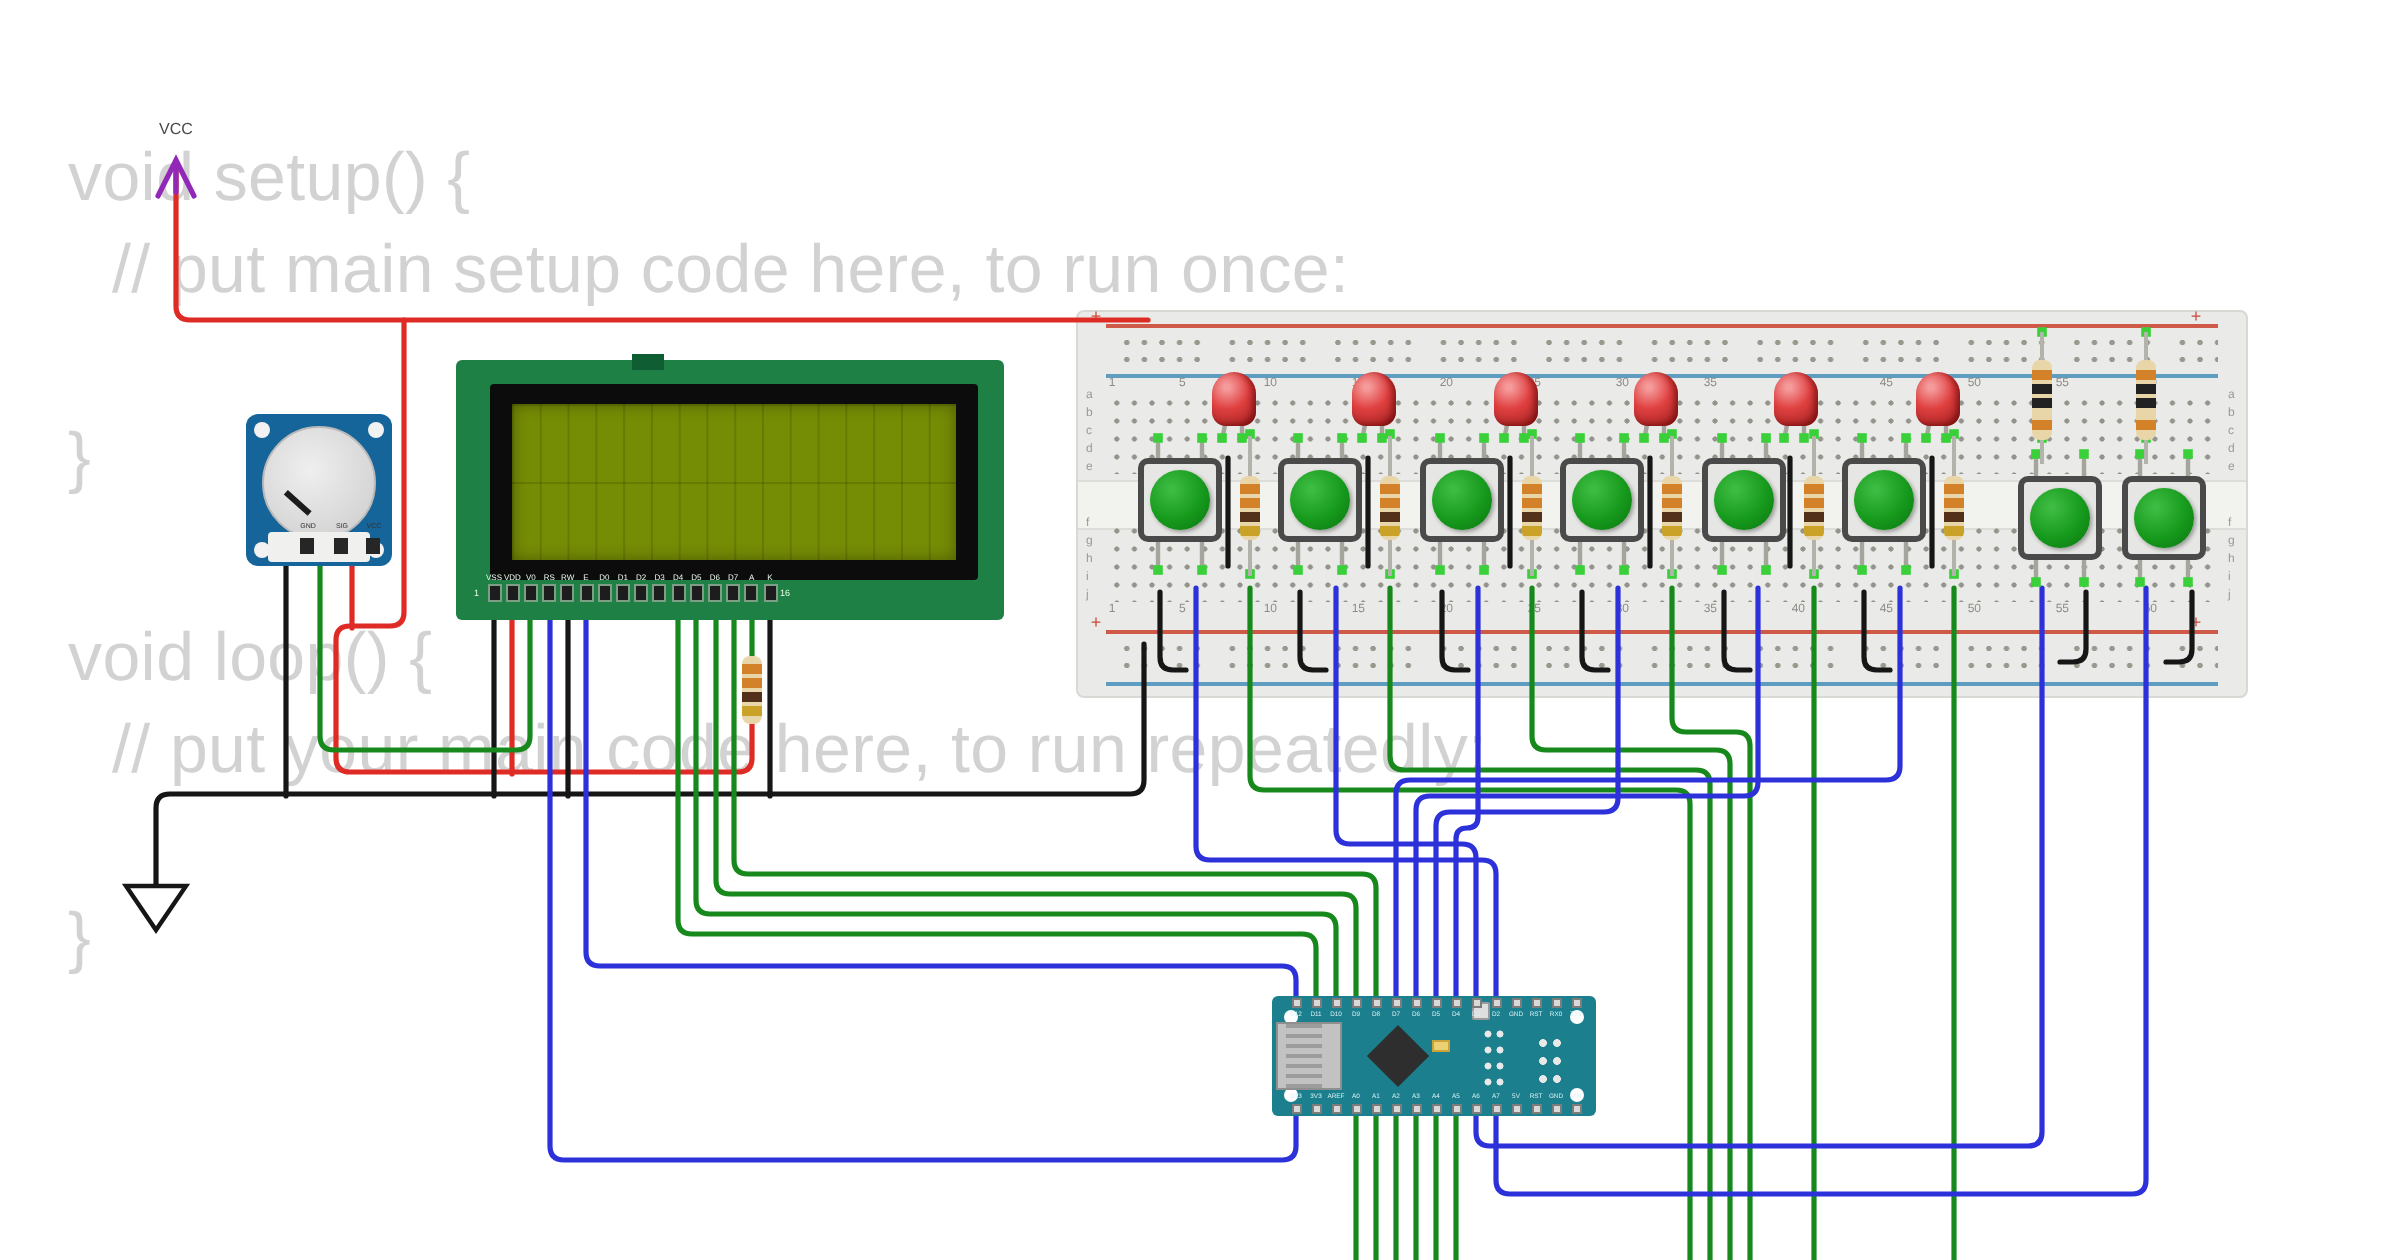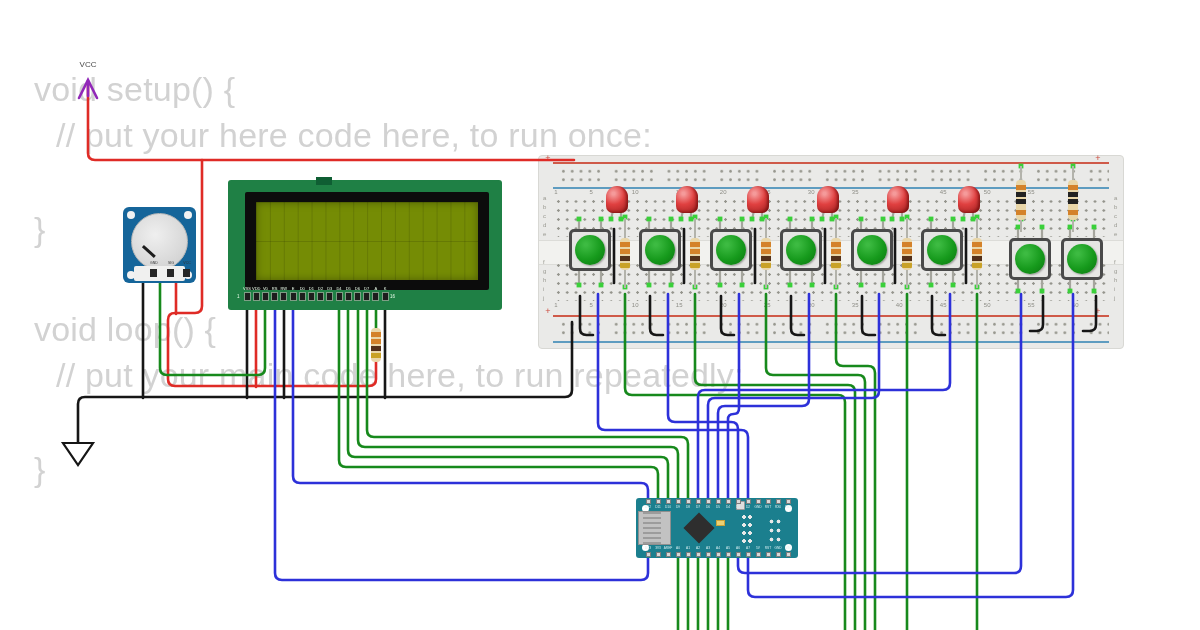--- a/index.html
+++ b/index.html
@@ -106,21 +106,21 @@
   #wires{position:absolute;left:0;top:0;z-index:5;}
   .sym-label{position:absolute;font-size:8px;color:#4a4a4a;transform:translateX(-50%);}
 </style>
 </head>
 <body>
 
 <div id="canvas">
 
   <div id="code-layer">
       <div class="code-line" style="left: 34px; top: 70px; color: rgb(210, 210, 210);">void setup() {</div>
-      <div class="code-line" style="left: 56px; top: 116px; color: rgb(210, 210, 210);">// put your here code here, to run once:</div>
+      <div class="code-line" style="left: 56px; top: 116px; color: rgb(210, 210, 210);">// put main setup code here, to run once:</div>
       <div class="code-line" style="left: 34px; top: 210px; color: rgb(210, 210, 210);">}</div>
       <div class="code-line" style="left: 34px; top: 310px; color: rgb(210, 210, 210);">void loop() {</div>
       <div class="code-line" style="left: 56px; top: 356px; color: rgb(210, 210, 210);">// put your main code here, to run repeatedly:</div>
       <div class="code-line" style="left: 34px; top: 450px; color: rgb(210, 210, 210);">}</div>
     </div>
 
   <div id="breadboard">
     <div class="railline red" style="left:14px;top:6px;width:556px;"></div>
     <div class="railholes" style="top:9px;"></div>
     <div class="railline blue" style="left:14px;top:31px;width:556px;"></div>

